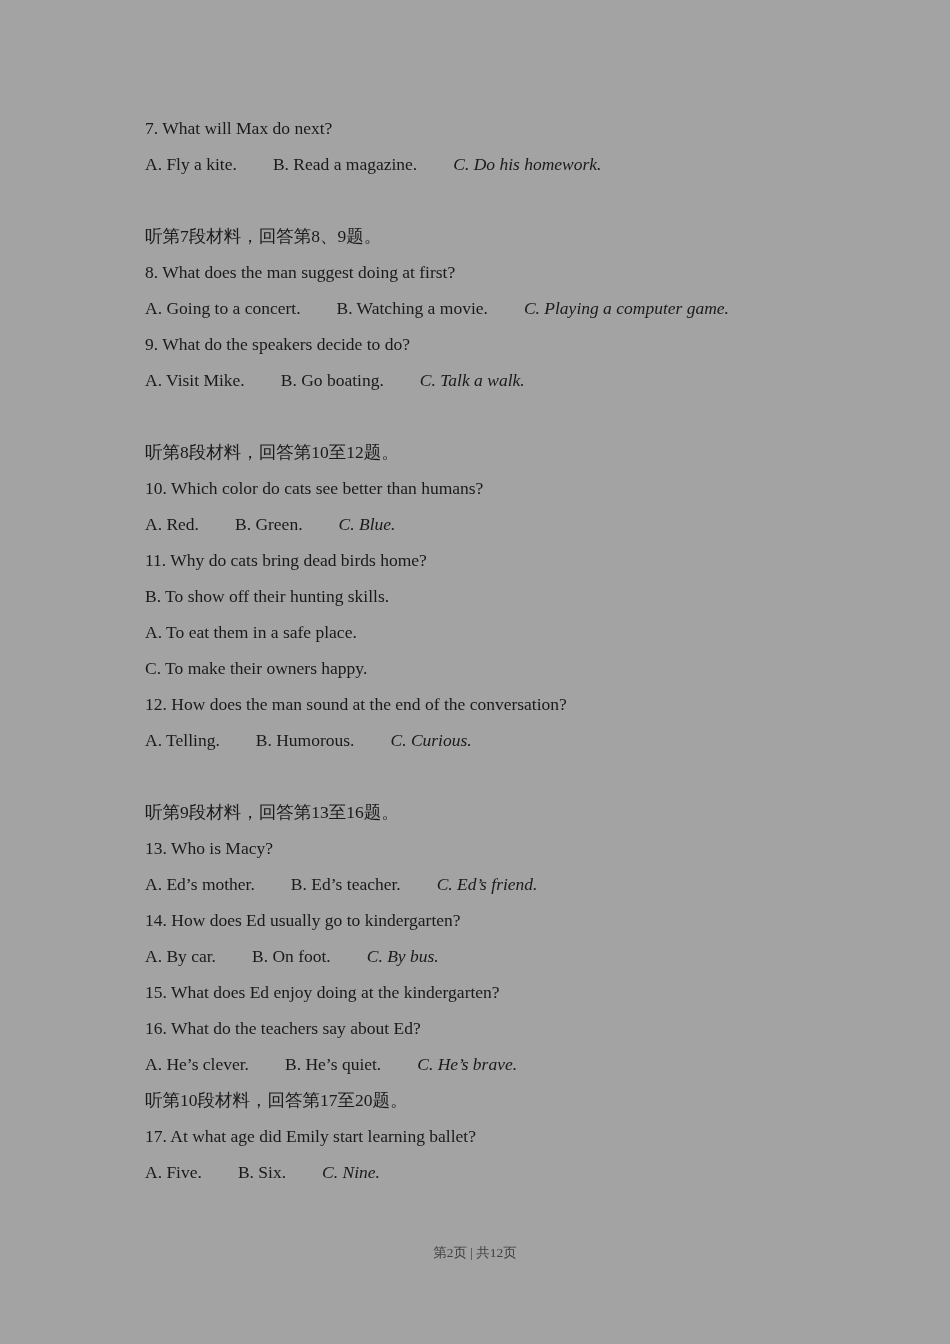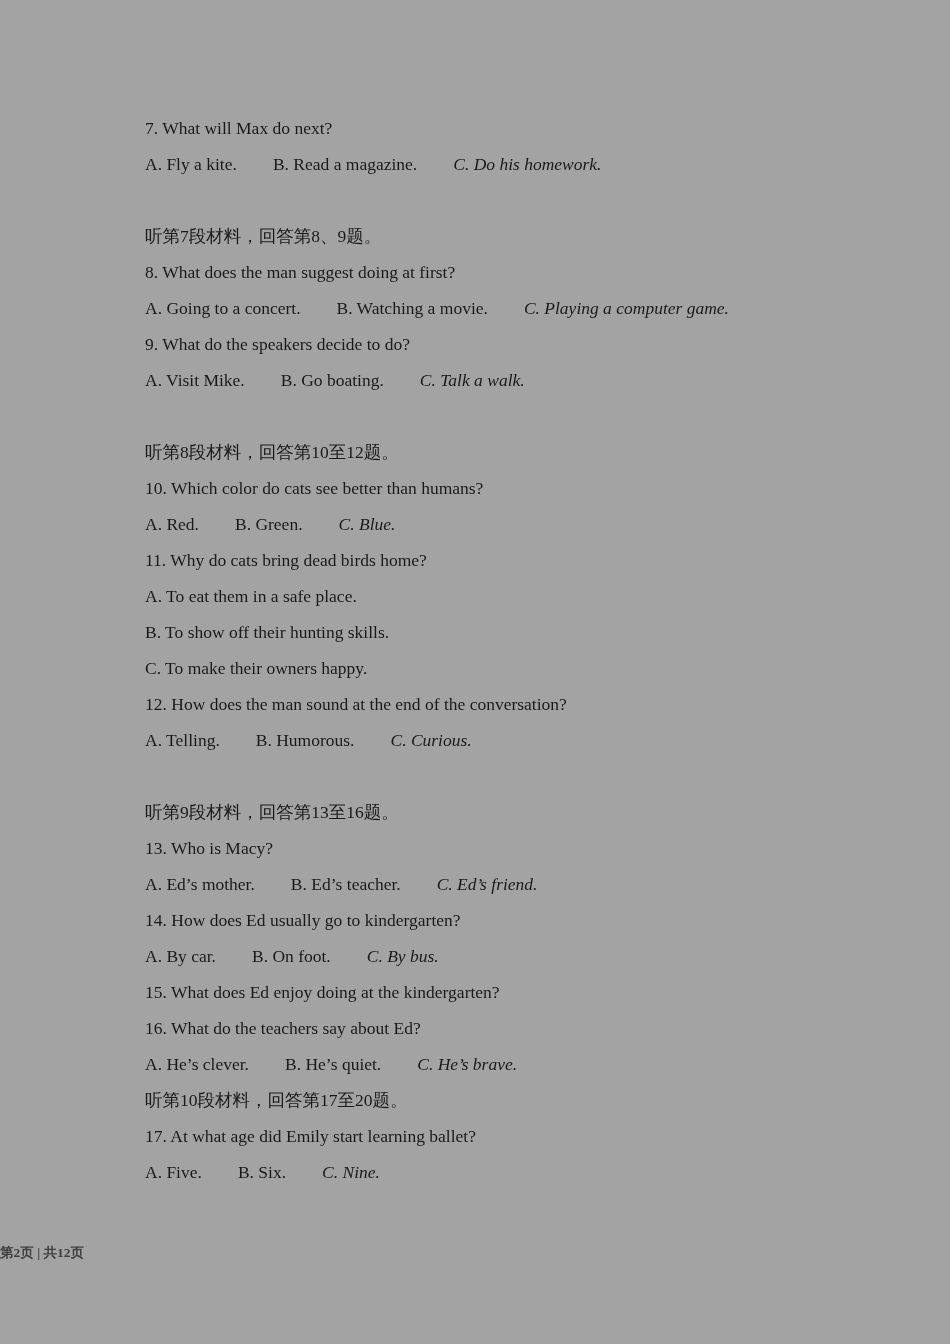--- a/index.html
+++ b/index.html
@@ -40,46 +40,46 @@
   }
   .option:last-child {
     margin-right: 0;
     font-style: italic;
   }
   #footer {
     position: absolute;
     top: 1244px;
     left: 0;
     width: 100%;
+    text-align: center;
     font-size: 13.5px;
     color: #404040;
     font-family: "Liberation Serif", "DejaVu Serif", serif;
-    font-weight: bold;
   }
 </style>
 </head>
 <body>
 
 <div id="page">
   <div id="content">
       <div class="line question">7. What will Max do next?</div>
       <div class="line options"><span class="option">A. Fly a kite.</span><span class="option">B. Read a magazine.</span><span class="option">C. Do his homework.</span></div>
       <div class="line spacer"></div>
       <div class="line section">听第7段材料，回答第8、9题。</div>
       <div class="line question">8. What does the man suggest doing at first?</div>
       <div class="line options"><span class="option">A. Going to a concert.</span><span class="option">B. Watching a movie.</span><span class="option">C. Playing a computer game.</span></div>
       <div class="line question">9. What do the speakers decide to do?</div>
       <div class="line options"><span class="option">A. Visit Mike.</span><span class="option">B. Go boating.</span><span class="option">C. Talk a walk.</span></div>
       <div class="line spacer"></div>
       <div class="line section">听第8段材料，回答第10至12题。</div>
       <div class="line question">10. Which color do cats see better than humans?</div>
       <div class="line options"><span class="option">A. Red.</span><span class="option">B. Green.</span><span class="option">C. Blue.</span></div>
       <div class="line question">11. Why do cats bring dead birds home?</div>
+      <div class="line question">B. To show off their hunting skills.</div>
       <div class="line question">A. To eat them in a safe place.</div>
-      <div class="line question">B. To show off their hunting skills.</div>
       <div class="line question">C. To make their owners happy.</div>
       <div class="line question">12. How does the man sound at the end of the conversation?</div>
       <div class="line options"><span class="option">A. Telling.</span><span class="option">B. Humorous.</span><span class="option">C. Curious.</span></div>
       <div class="line spacer"></div>
       <div class="line section">听第9段材料，回答第13至16题。</div>
       <div class="line question">13. Who is Macy?</div>
       <div class="line options"><span class="option">A. Ed’s mother.</span><span class="option">B. Ed’s teacher.</span><span class="option">C. Ed’s friend.</span></div>
       <div class="line question">14. How does Ed usually go to kindergarten?</div>
       <div class="line options"><span class="option">A. By car.</span><span class="option">B. On foot.</span><span class="option">C. By bus.</span></div>
       <div class="line question">15. What does Ed enjoy doing at the kindergarten?</div>

